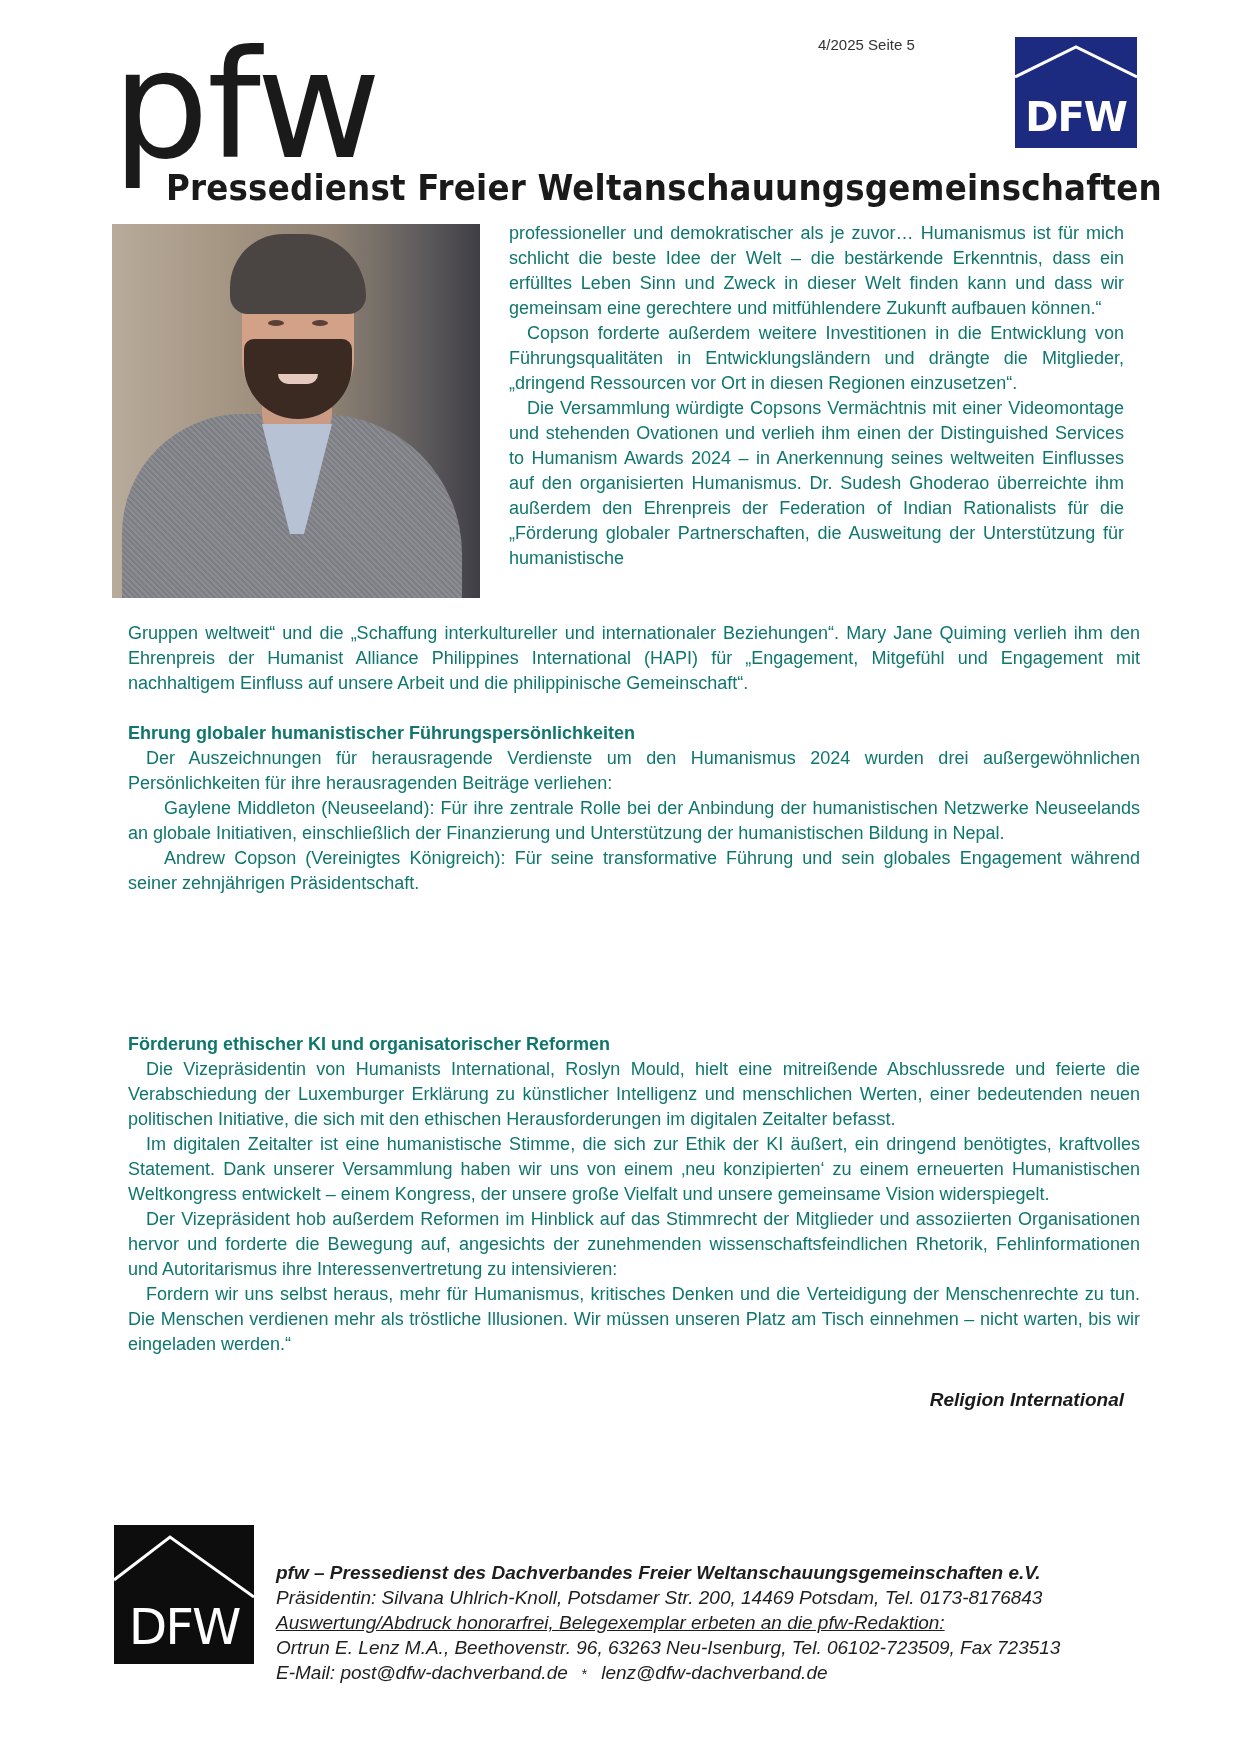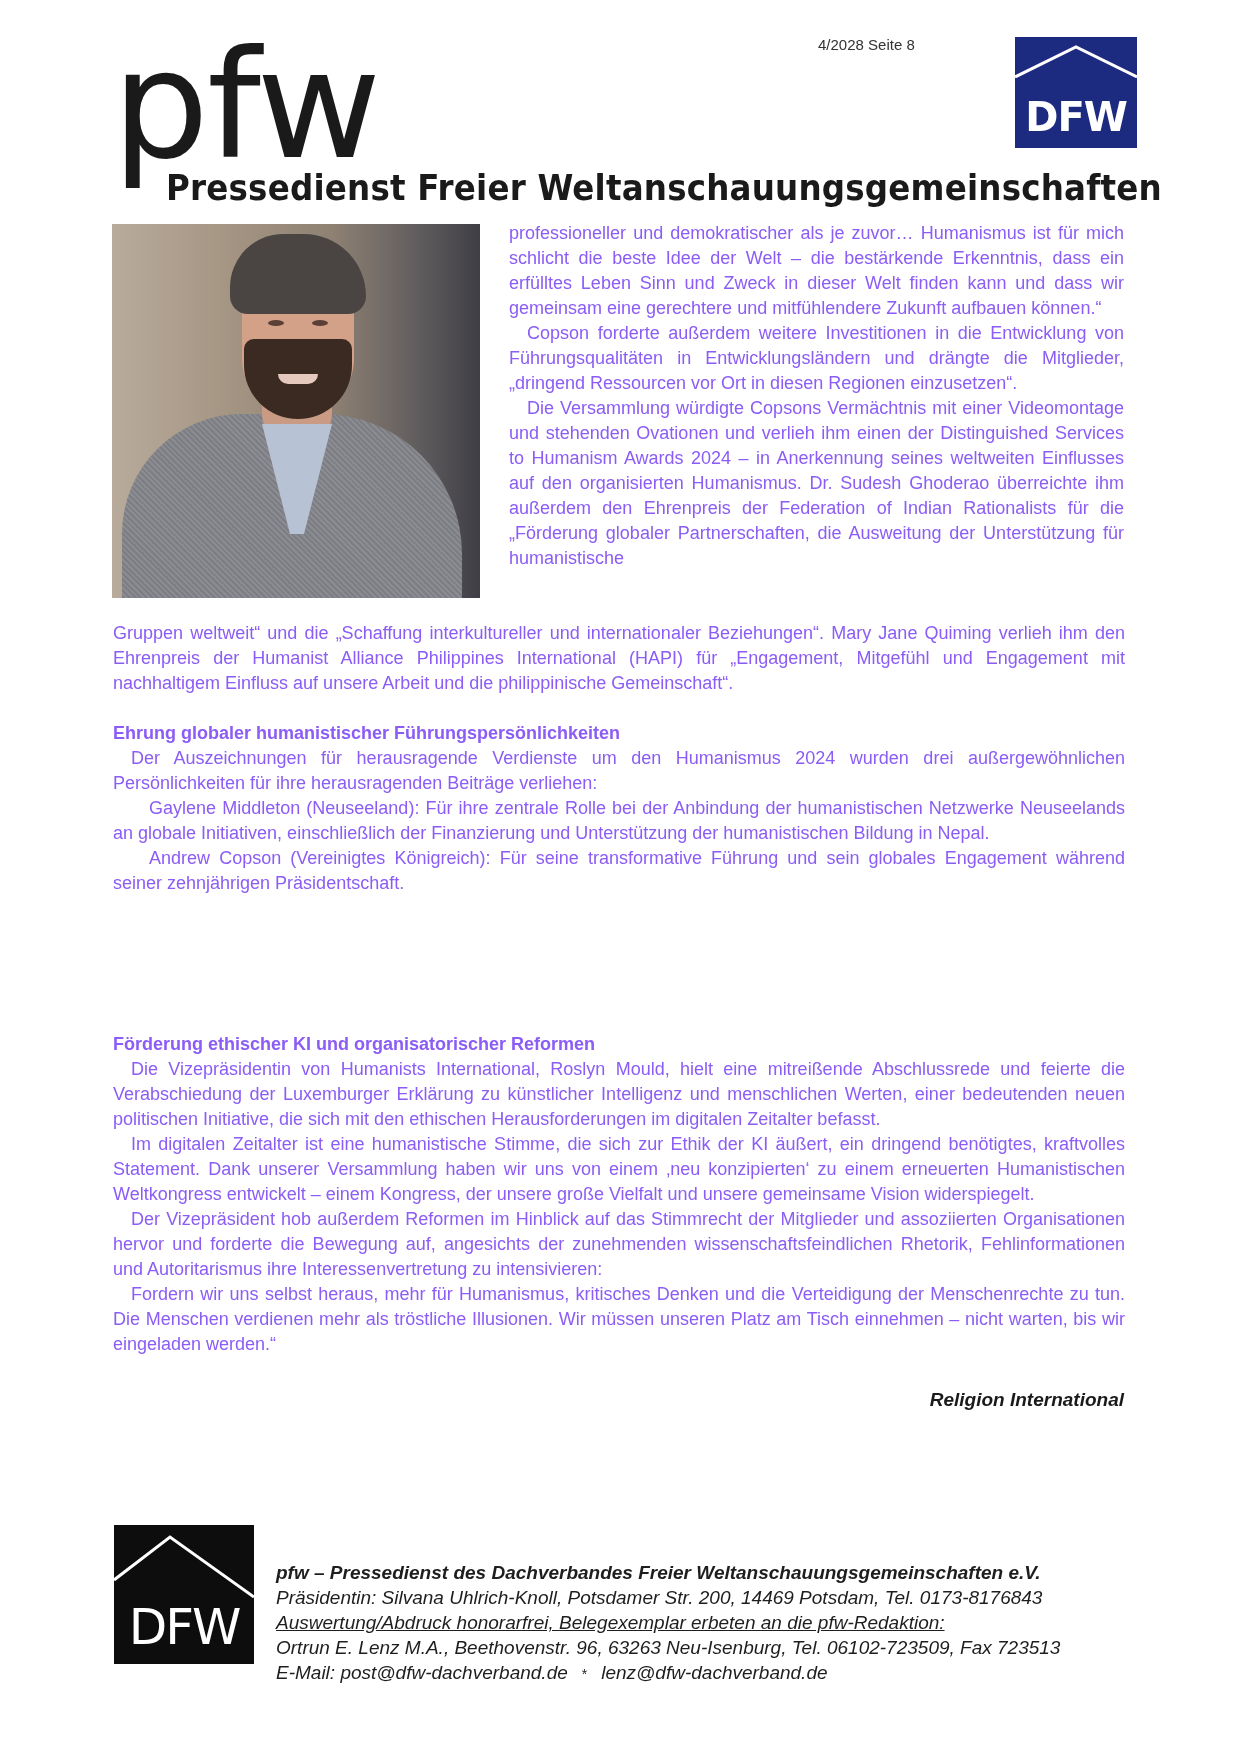--- a/index.html
+++ b/index.html
@@ -18,44 +18,44 @@
   .photo .sweater { position: absolute; left: 10px; top: 190px; width: 340px; height: 200px; border-radius: 120px 140px 0 0; background: repeating-linear-gradient(45deg, #7d7e83 0 2px, #8b8c91 2px 4px); }
   .photo .collar { position: absolute; left: 150px; top: 200px; width: 70px; height: 110px; background: #b7c2d4; clip-path: polygon(0 0, 100% 0, 60% 100%, 40% 100%); }
   .photo .neck { position: absolute; left: 150px; top: 150px; width: 70px; height: 70px; background: #c99a84; border-radius: 0 0 30px 30px; }
   .photo .face { position: absolute; left: 130px; top: 40px; width: 112px; height: 150px; background: #d3a088; border-radius: 50px 50px 55px 55px; }
   .photo .beard { position: absolute; left: 132px; top: 115px; width: 108px; height: 80px; background: #3a2a22; border-radius: 10px 10px 55px 55px; }
   .photo .mouth { position: absolute; left: 166px; top: 150px; width: 40px; height: 10px; background: #e5c9be; border-radius: 0 0 20px 20px; }
   .photo .hair { position: absolute; left: 118px; top: 10px; width: 136px; height: 80px; background: #4a4542; border-radius: 60px 70px 20px 20px; }
   .photo .eye-l, .photo .eye-r { position: absolute; top: 96px; width: 16px; height: 6px; background: #5a4036; border-radius: 50%; }
   .photo .eye-l { left: 156px; } .photo .eye-r { left: 200px; }
 
-  .text { font-size: 18px; line-height: 25px; color: #8b5cf6; font-family: "Liberation Sans", sans-serif; }
+  .text { font-size: 18px; line-height: 25px; color: #0f766e; font-family: "Liberation Sans", sans-serif; }
   .col-right { position: absolute; left: 509px; top: 221px; width: 615px; text-align: justify; }
-  .full { position: absolute; left: 113px; width: 1012px; text-align: justify; }
+  .full { position: absolute; left: 128px; width: 1012px; text-align: justify; }
   .p { margin: 0; }
   .indent { text-indent: 18px; }
   .indent2 { text-indent: 42px; }
   .indent3 { text-indent: 36px; }
   .indent4 { text-indent: 36px; }
   .h { font-weight: bold; margin: 0; text-align: left; }
   .source { position: absolute; right: 116px; top: 1389px; font-size: 19px; font-weight: bold; font-style: italic; }
 
   .dfw-bottom { position: absolute; left: 114px; top: 1525px; width: 140px; height: 139px; background: #0d0d0d; }
   .dfw-bottom .dfw-text { position: absolute; left: 0; right: 0; bottom: 8px; text-align: center; font-size: 50px; color: #fff; font-family: "DejaVu Sans", sans-serif; letter-spacing: -2px; }
 
   .footer { position: absolute; left: 276px; top: 1560px; font-size: 19px; line-height: 25px; font-style: italic; color: #1e1e1e; }
   .footer div { white-space: nowrap; }
   .footer .f-title { font-weight: bold; }
   .footer .f-underline { text-decoration: underline; }
   .footer .sep { display: inline-block; margin: 0 14px; font-size: 14px; font-style: normal; }
 </style>
 </head>
 <body>
 
-<div class="issue">4/2028 Seite 8</div>
+<div class="issue">4/2025 Seite 5</div>
 <div class="logo-pfw">pfw</div>
 <div class="masthead">Pressedienst Freier Weltanschauungsgemeinschaften</div>
 
 <div class="dfw-top">
   <svg width="122" height="111">
     <polyline points="0,40 61,10 122,40" fill="none" stroke="#ffffff" stroke-width="3"></polyline>
   </svg>
   <div class="dfw-text">DFW</div>
 </div>
 

